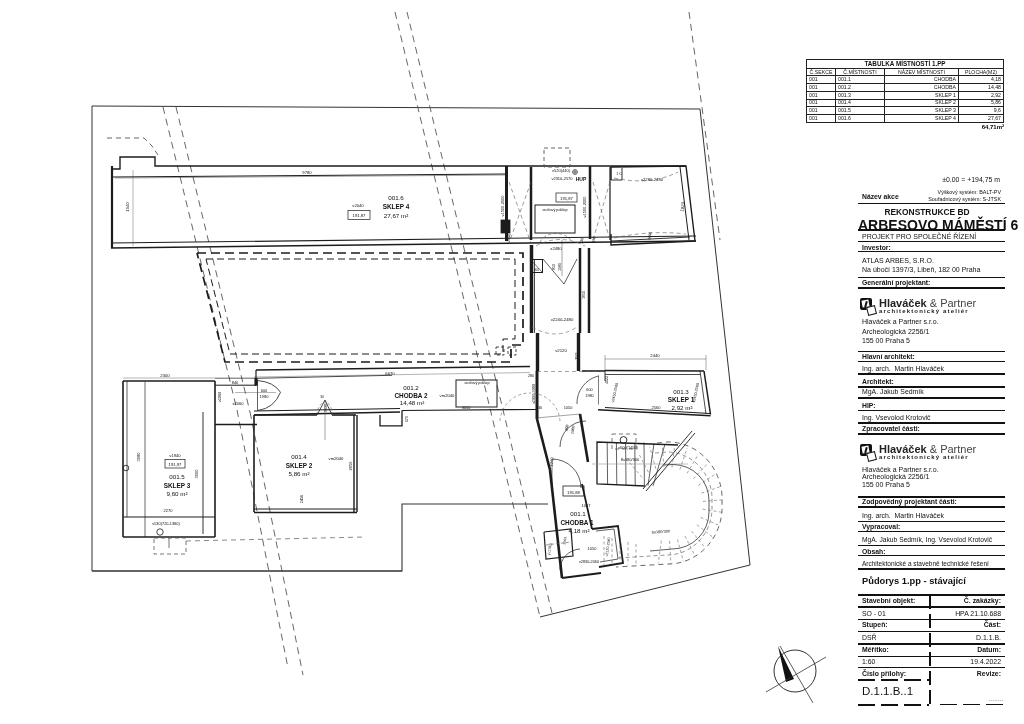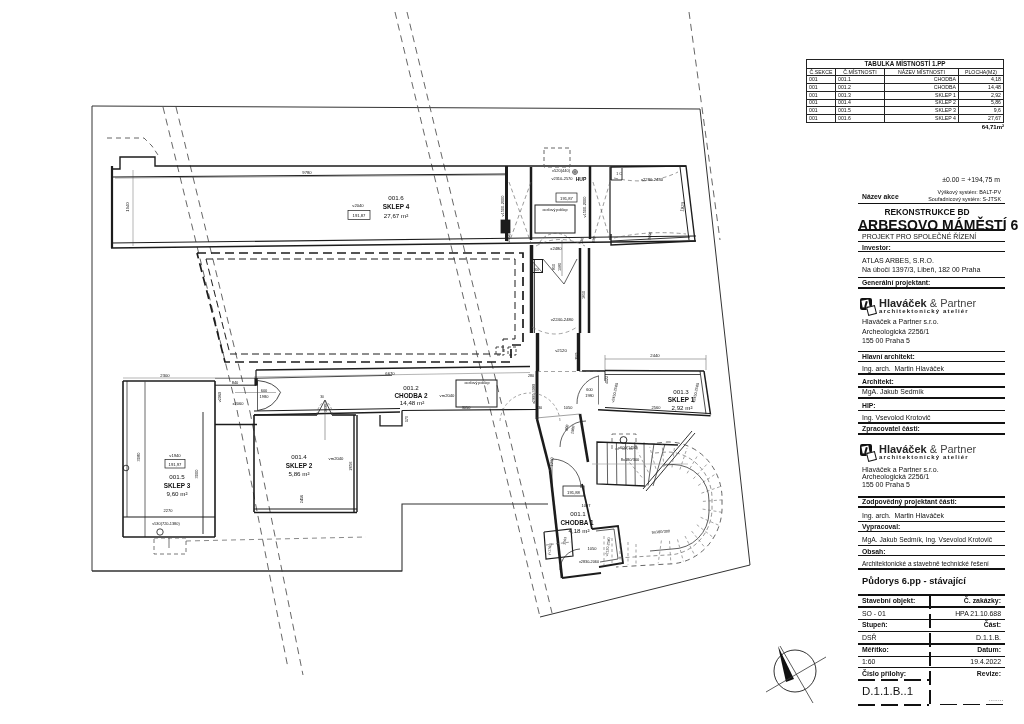--- a/index.html
+++ b/index.html
@@ -572,21 +572,21 @@
 <div style="position:absolute;left:862px;top:522.5px;font-size:6.8px;font-weight:bold;color:#111;white-space:nowrap;">Vypracoval:</div>
 <div style="position:absolute;left:858px;top:530.7px;width:147px;height:1.6px;background:#111;"></div>
 <div style="position:absolute;left:862px;top:536.2px;font-size:6.7px;color:#111;white-space:nowrap;">MgA. Jakub Sedmík, Ing. Vsevolod Krotovič</div>
 <div style="position:absolute;left:858px;top:544.8px;width:147px;height:1.6px;background:#111;"></div>
 
 <div style="position:absolute;left:862px;top:547.5px;font-size:6.8px;font-weight:bold;color:#111;white-space:nowrap;">Obsah:</div>
 <div style="position:absolute;left:858px;top:554.7px;width:147px;height:1.6px;background:#111;"></div>
 <div style="position:absolute;left:862px;top:560px;font-size:6.5px;color:#111;white-space:nowrap;">Architektonické a stavebně technické řešení</div>
 <div style="position:absolute;left:858px;top:568px;width:147px;height:1.6px;background:#111;"></div>
 
-<div style="position:absolute;left:862px;top:575.5px;font-size:9.3px;font-weight:bold;color:#111;white-space:nowrap;">Půdorys 6.pp - stávající</div>
+<div style="position:absolute;left:862px;top:575.5px;font-size:9.3px;font-weight:bold;color:#111;white-space:nowrap;">Půdorys 1.pp - stávající</div>
 <div style="position:absolute;left:858px;top:594px;width:147px;height:2.2px;background:#111;"></div>
 
 <div style="position:absolute;left:929px;top:595px;height:110px;width:2px;background:repeating-linear-gradient(180deg,#111 0 14px,transparent 14px 19px);"></div>
 
 <div style="position:absolute;left:862px;top:596.8px;font-size:6.9px;font-weight:bold;color:#111;white-space:nowrap;">Stavební objekt:</div>
 <div style="position:absolute;left:801px;top:596.8px;width:200px;text-align:right;font-size:6.9px;font-weight:bold;color:#111;white-space:nowrap;">Č. zakázky:</div>
 <div style="position:absolute;left:858px;top:606.4px;width:147px;height:1.6px;background:#111;"></div>
 <div style="position:absolute;left:862px;top:609.7px;font-size:6.9px;color:#111;white-space:nowrap;">SO - 01</div>
 <div style="position:absolute;left:801px;top:609.7px;width:200px;text-align:right;font-size:6.9px;color:#111;white-space:nowrap;">HPA 21.10.688</div>
 <div style="position:absolute;left:858px;top:618.9px;width:147px;height:1.6px;background:#111;"></div>

